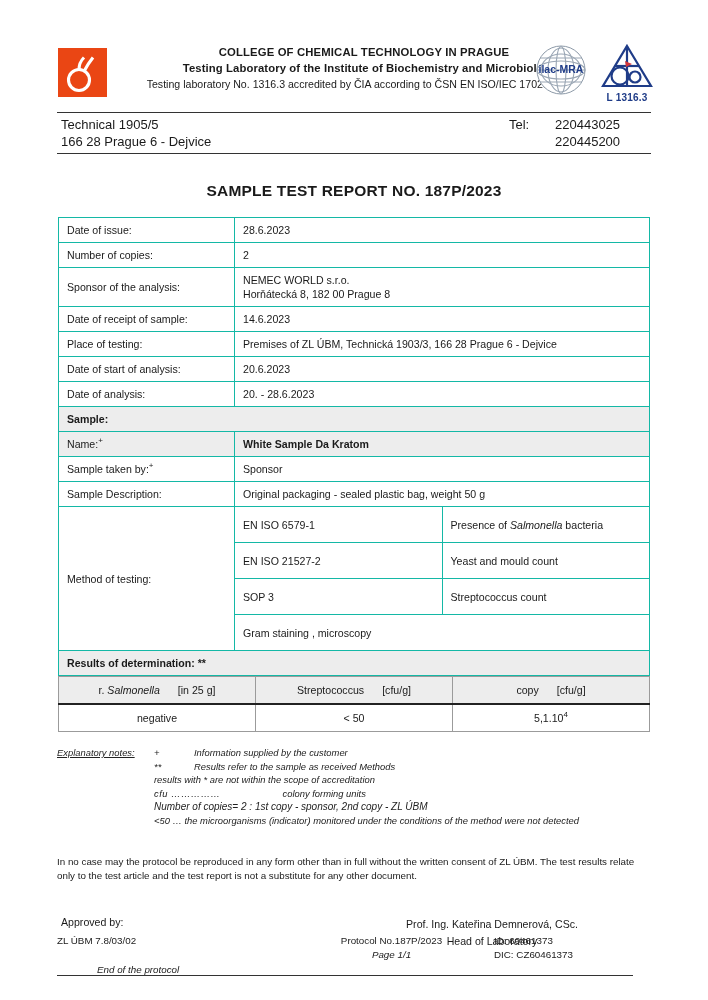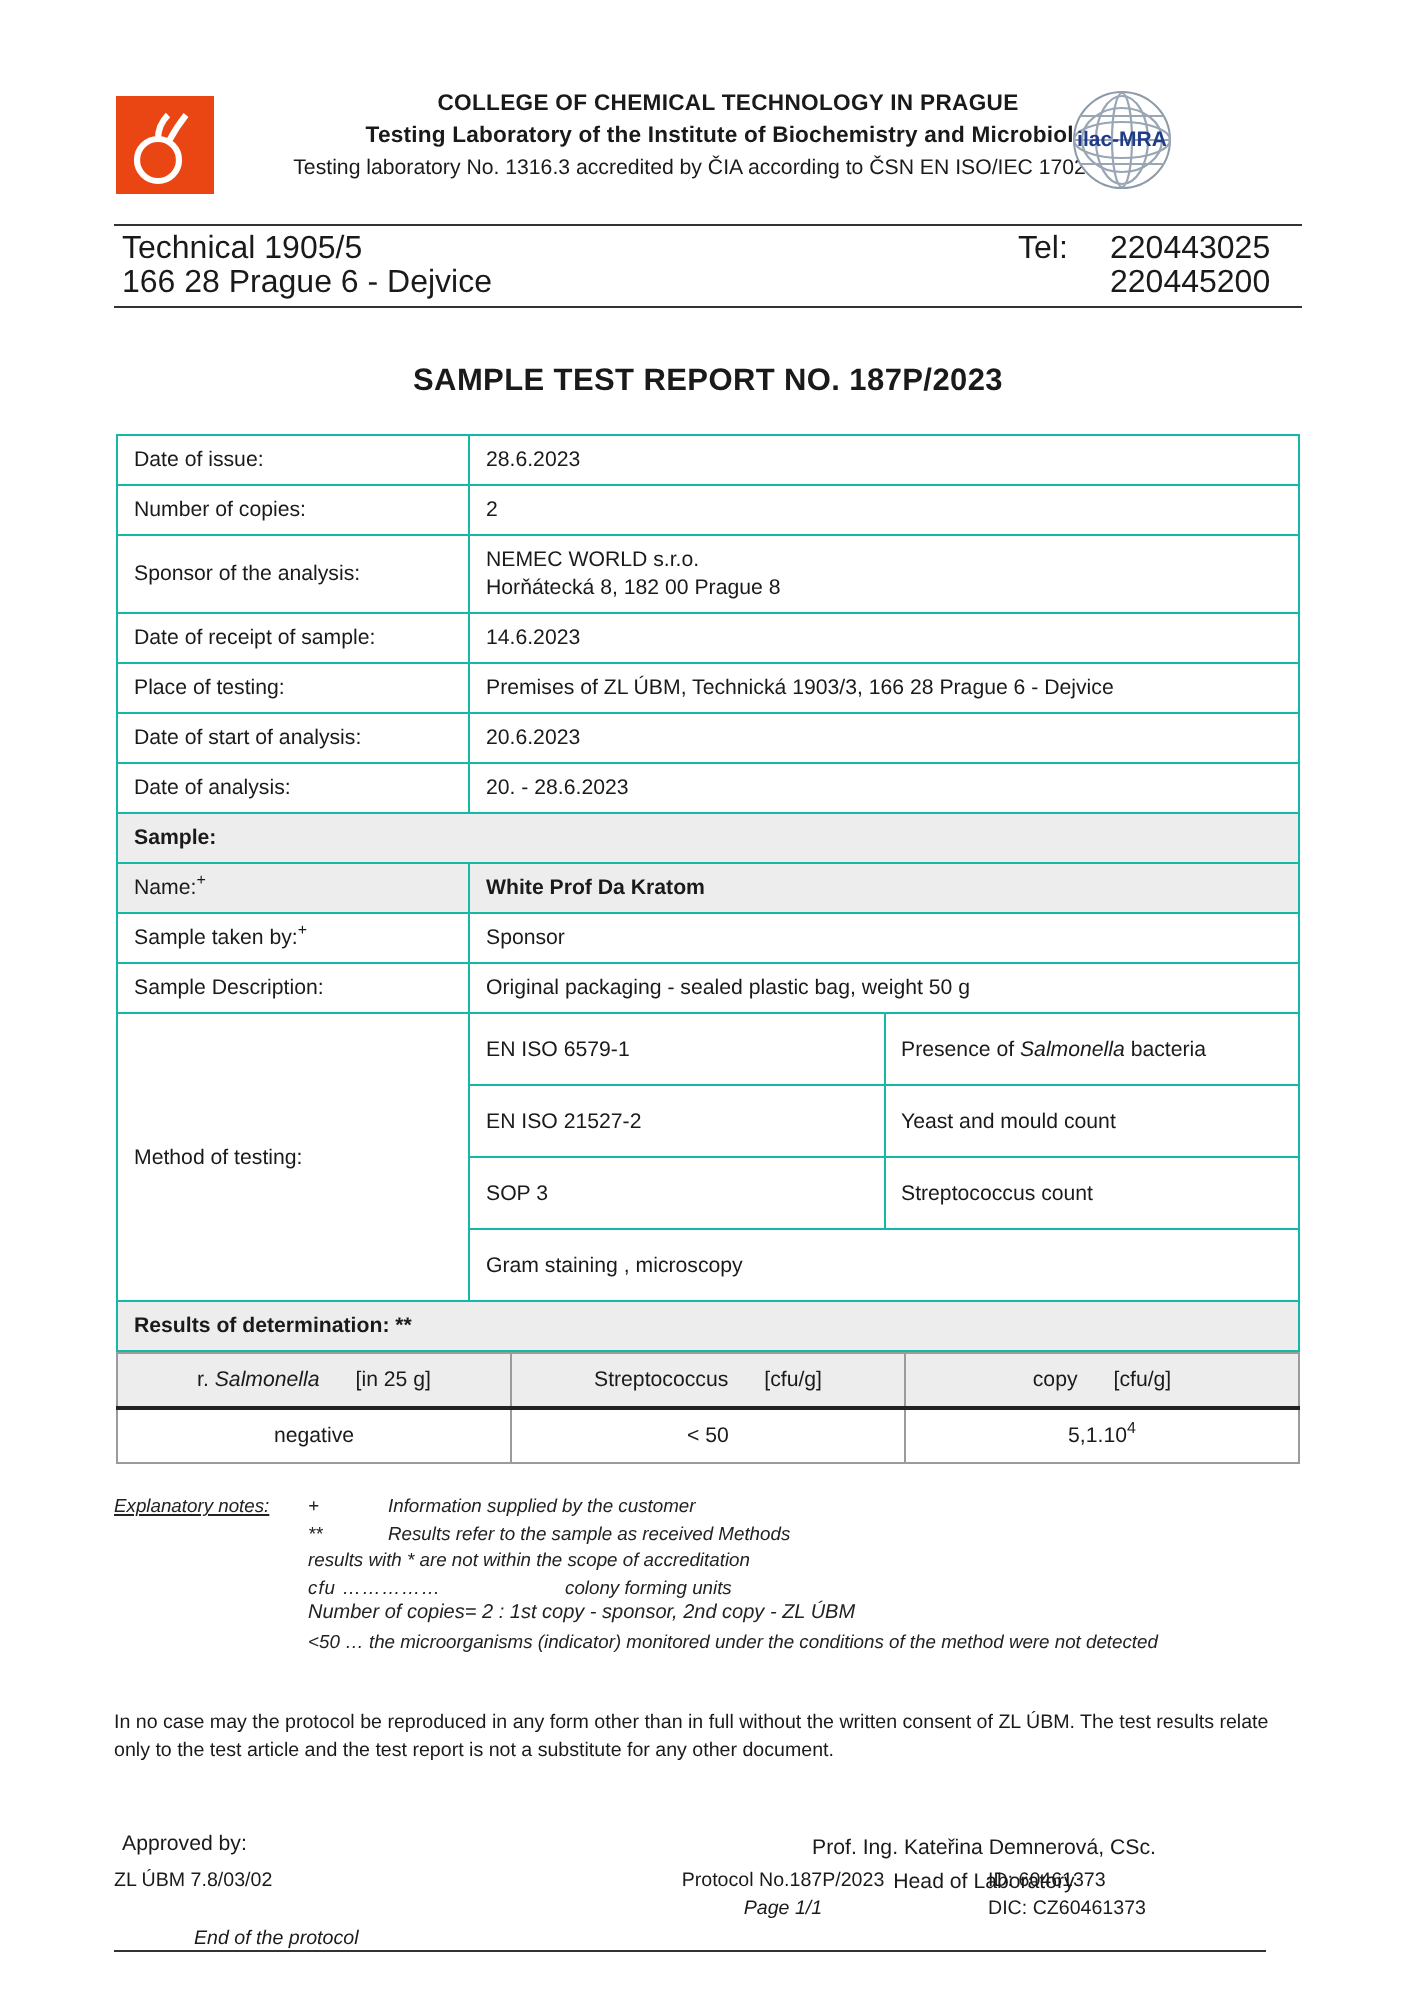--- a/index.html
+++ b/index.html
@@ -89,21 +89,21 @@
 
   
   .addr {
     margin: 6px 57px 0 57px;
     border-top: 1.3px solid #333;
     border-bottom: 1.3px solid #333;
     padding: 3px 0 3px 0;
   }
   .addr-row {
     display: flex;
-    font-size: 16px;
+    font-size: 13px;
     line-height: 17px;
     padding: 0 4px;
   }
   .addr-left { flex: 1; }
   .addr-tel {
     width: 46px;
     padding-right: 9px;
   }
   .addr-num { width: 92px; }
 
@@ -281,20 +281,33 @@
             <ellipse cx="26" cy="26" rx="20" ry="16"></ellipse>
             <ellipse cx="26" cy="26" rx="13" ry="22"></ellipse>
             <ellipse cx="26" cy="26" rx="5" ry="23.5"></ellipse>
             <path d="M2 26 h48"></path>
             <path d="M5 14 h42"></path>
             <path d="M5 38 h42"></path>
           </g>
           <text x="26" y="29" text-anchor="middle" font-family="Liberation Sans, sans-serif" font-size="10.5" font-weight="bold" fill="#1f3c88">ilac-MRA</text>
         </svg>
       </div>
+      <div class="cia">
+        <svg width="56" height="48" viewBox="0 0 56 48">
+          <g stroke="#1f3c88" stroke-width="2.2" fill="none">
+            <path d="M28 4 L52 44 L4 44 Z"></path>
+            <path d="M28 4 L28 44"></path>
+            <path d="M16 24 L40 24"></path>
+            <circle cx="21" cy="34" r="8.5"></circle>
+            <circle cx="36" cy="35" r="5.5"></circle>
+          </g>
+          <path d="M26 19 L33 22 L27 25 Z" fill="#d1343a"></path>
+        </svg>
+        <div class="cia-label">L 1316.3</div>
+      </div>
     </div>
   </div>
 
   <div class="addr">
     <div class="addr-row">
       <div class="addr-left">Technical 1905/5</div>
       <div class="addr-tel">Tel:</div>
       <div class="addr-num">220443025</div>
     </div>
     <div class="addr-row">
@@ -340,21 +353,21 @@
         <td colspan="2">20. - 28.6.2023</td>
       </tr>
 
       <tr>
         <td class="shade bold" colspan="3">Sample:</td>
       </tr>
       <tr>
         <td class="lbl shade">
           <span>Name:</span><span class="sup">+</span>
         </td>
-        <td class="shade bold" colspan="2">White Prof Da Kratom</td>
+        <td class="shade bold" colspan="2">White Sample Da Kratom</td>
       </tr>
       <tr>
         <td class="lbl">
           <span>Sample taken by:</span><span class="sup">+</span>
         </td>
         <td colspan="2">Sponsor</td>
       </tr>
       <tr>
         <td class="lbl">Sample Description:</td>
         <td colspan="2">Original packaging - sealed plastic bag, weight 50 g</td>

